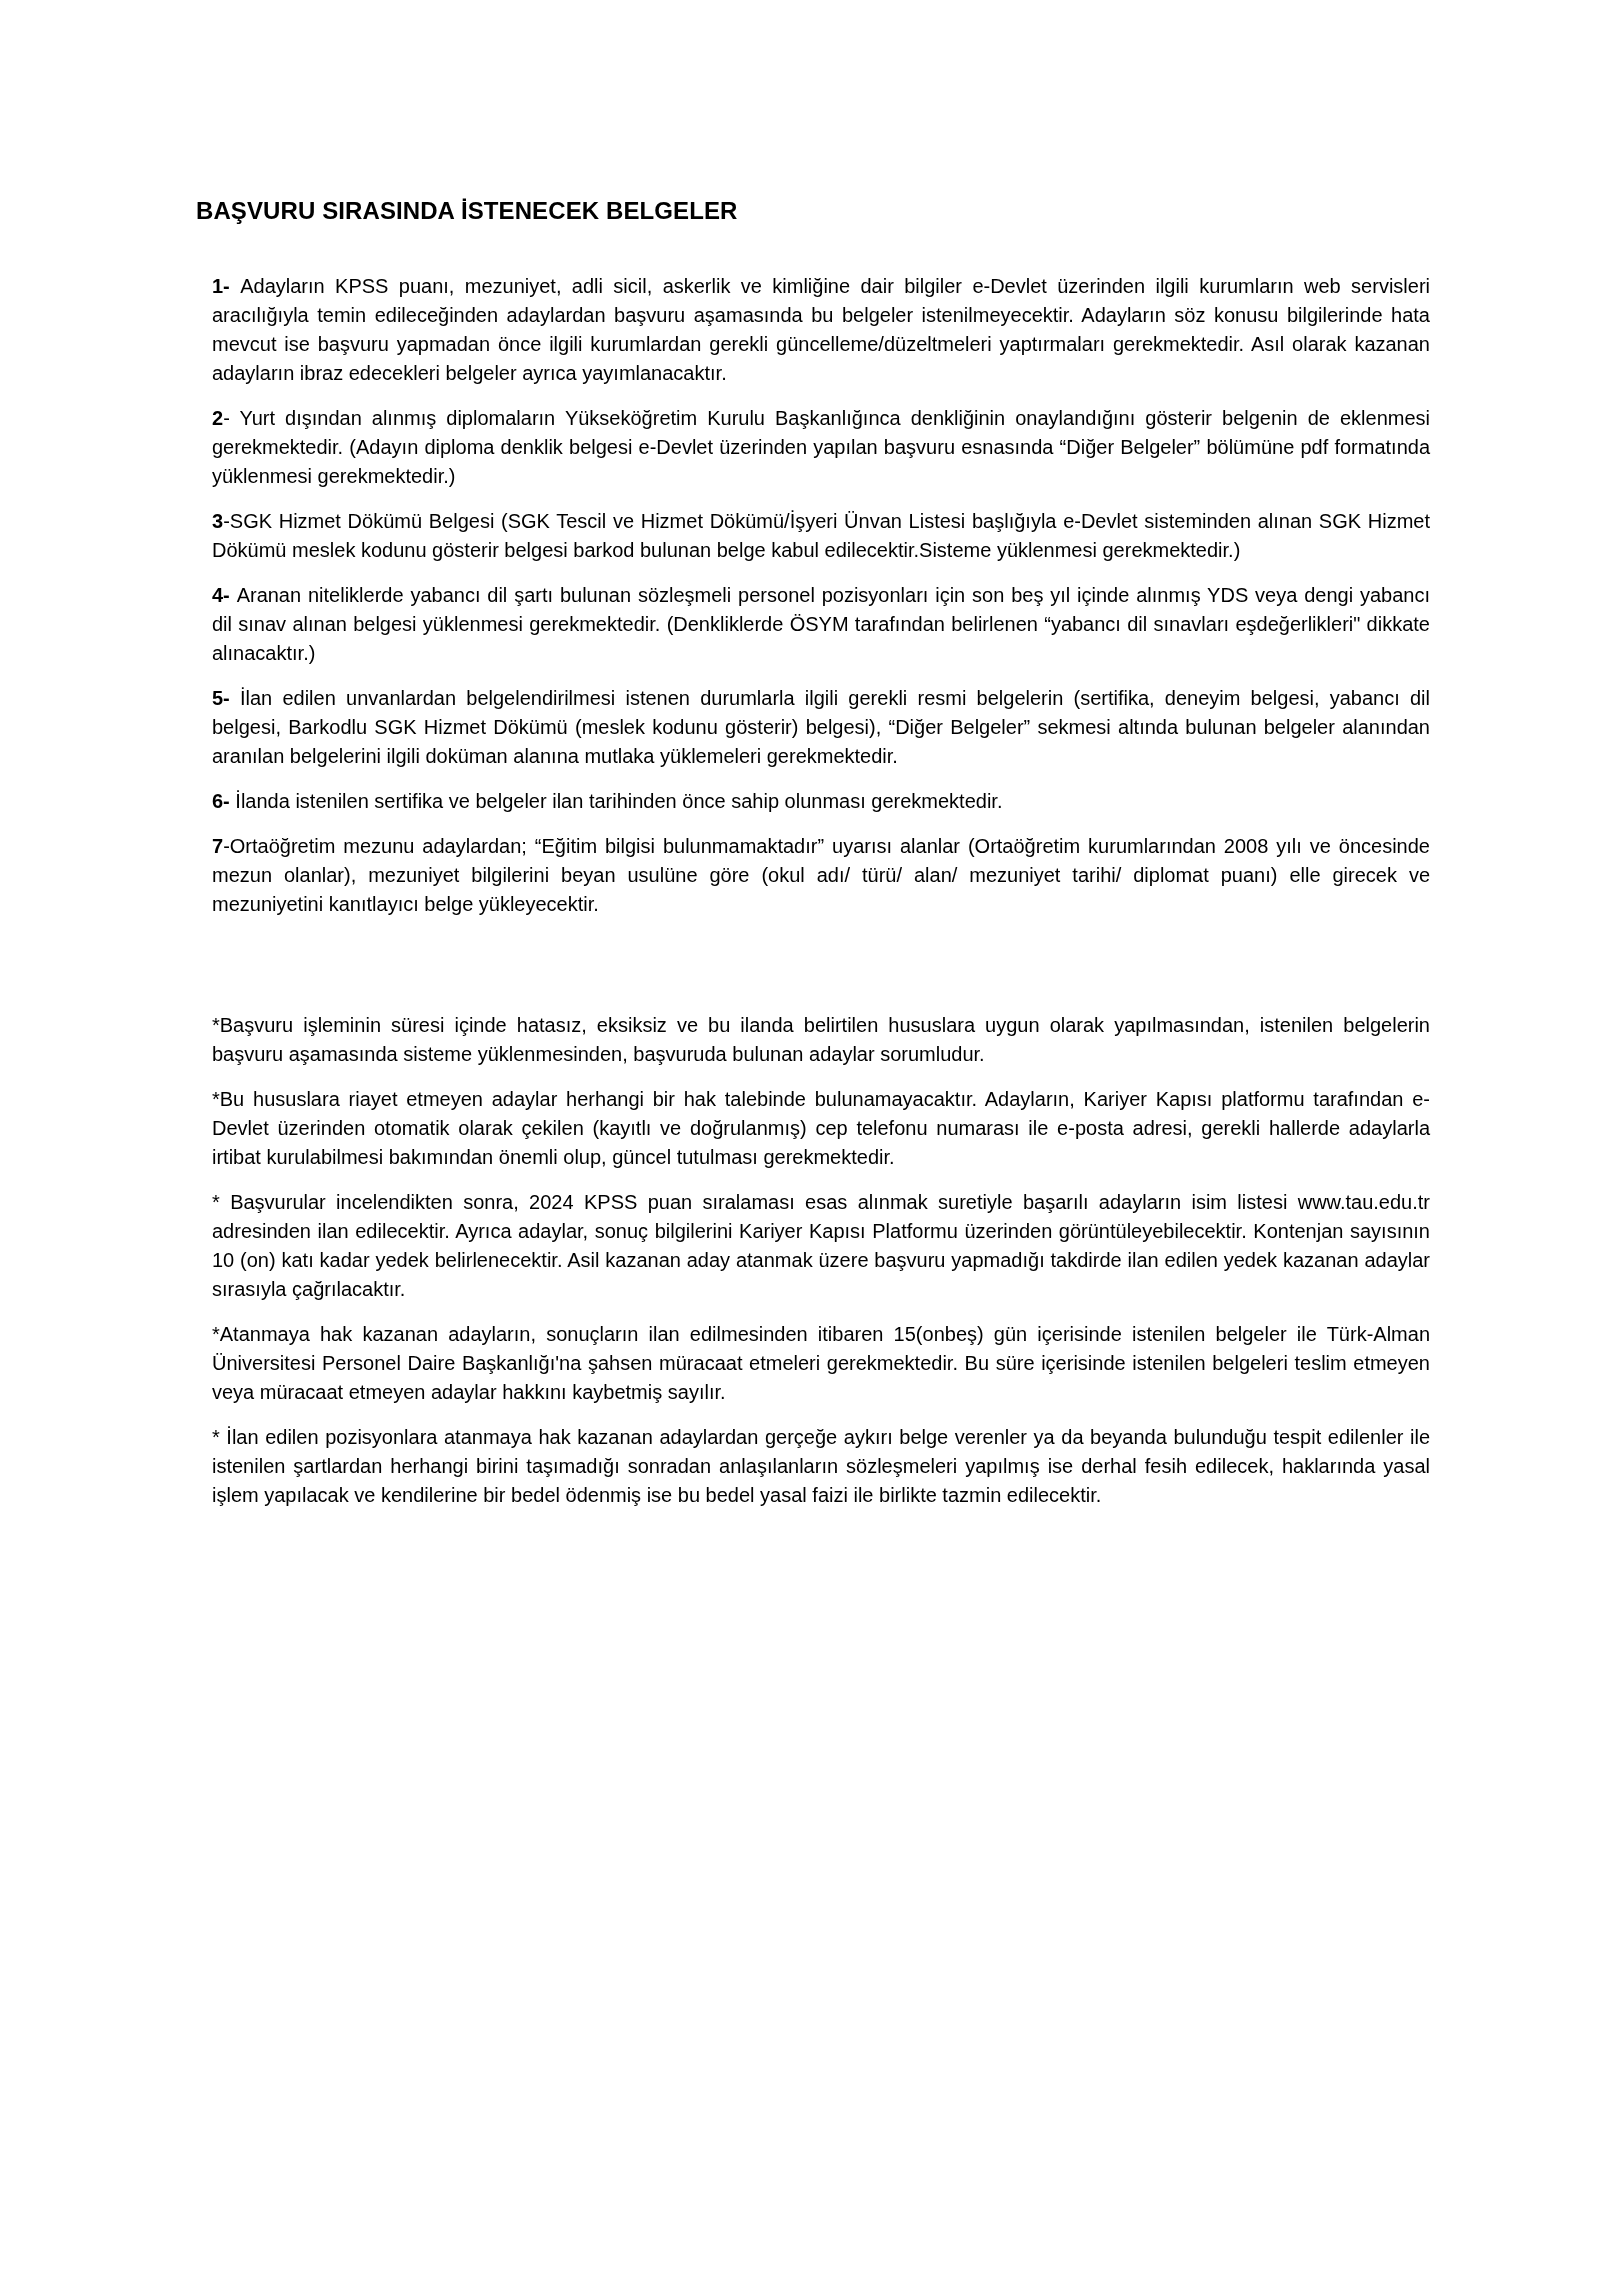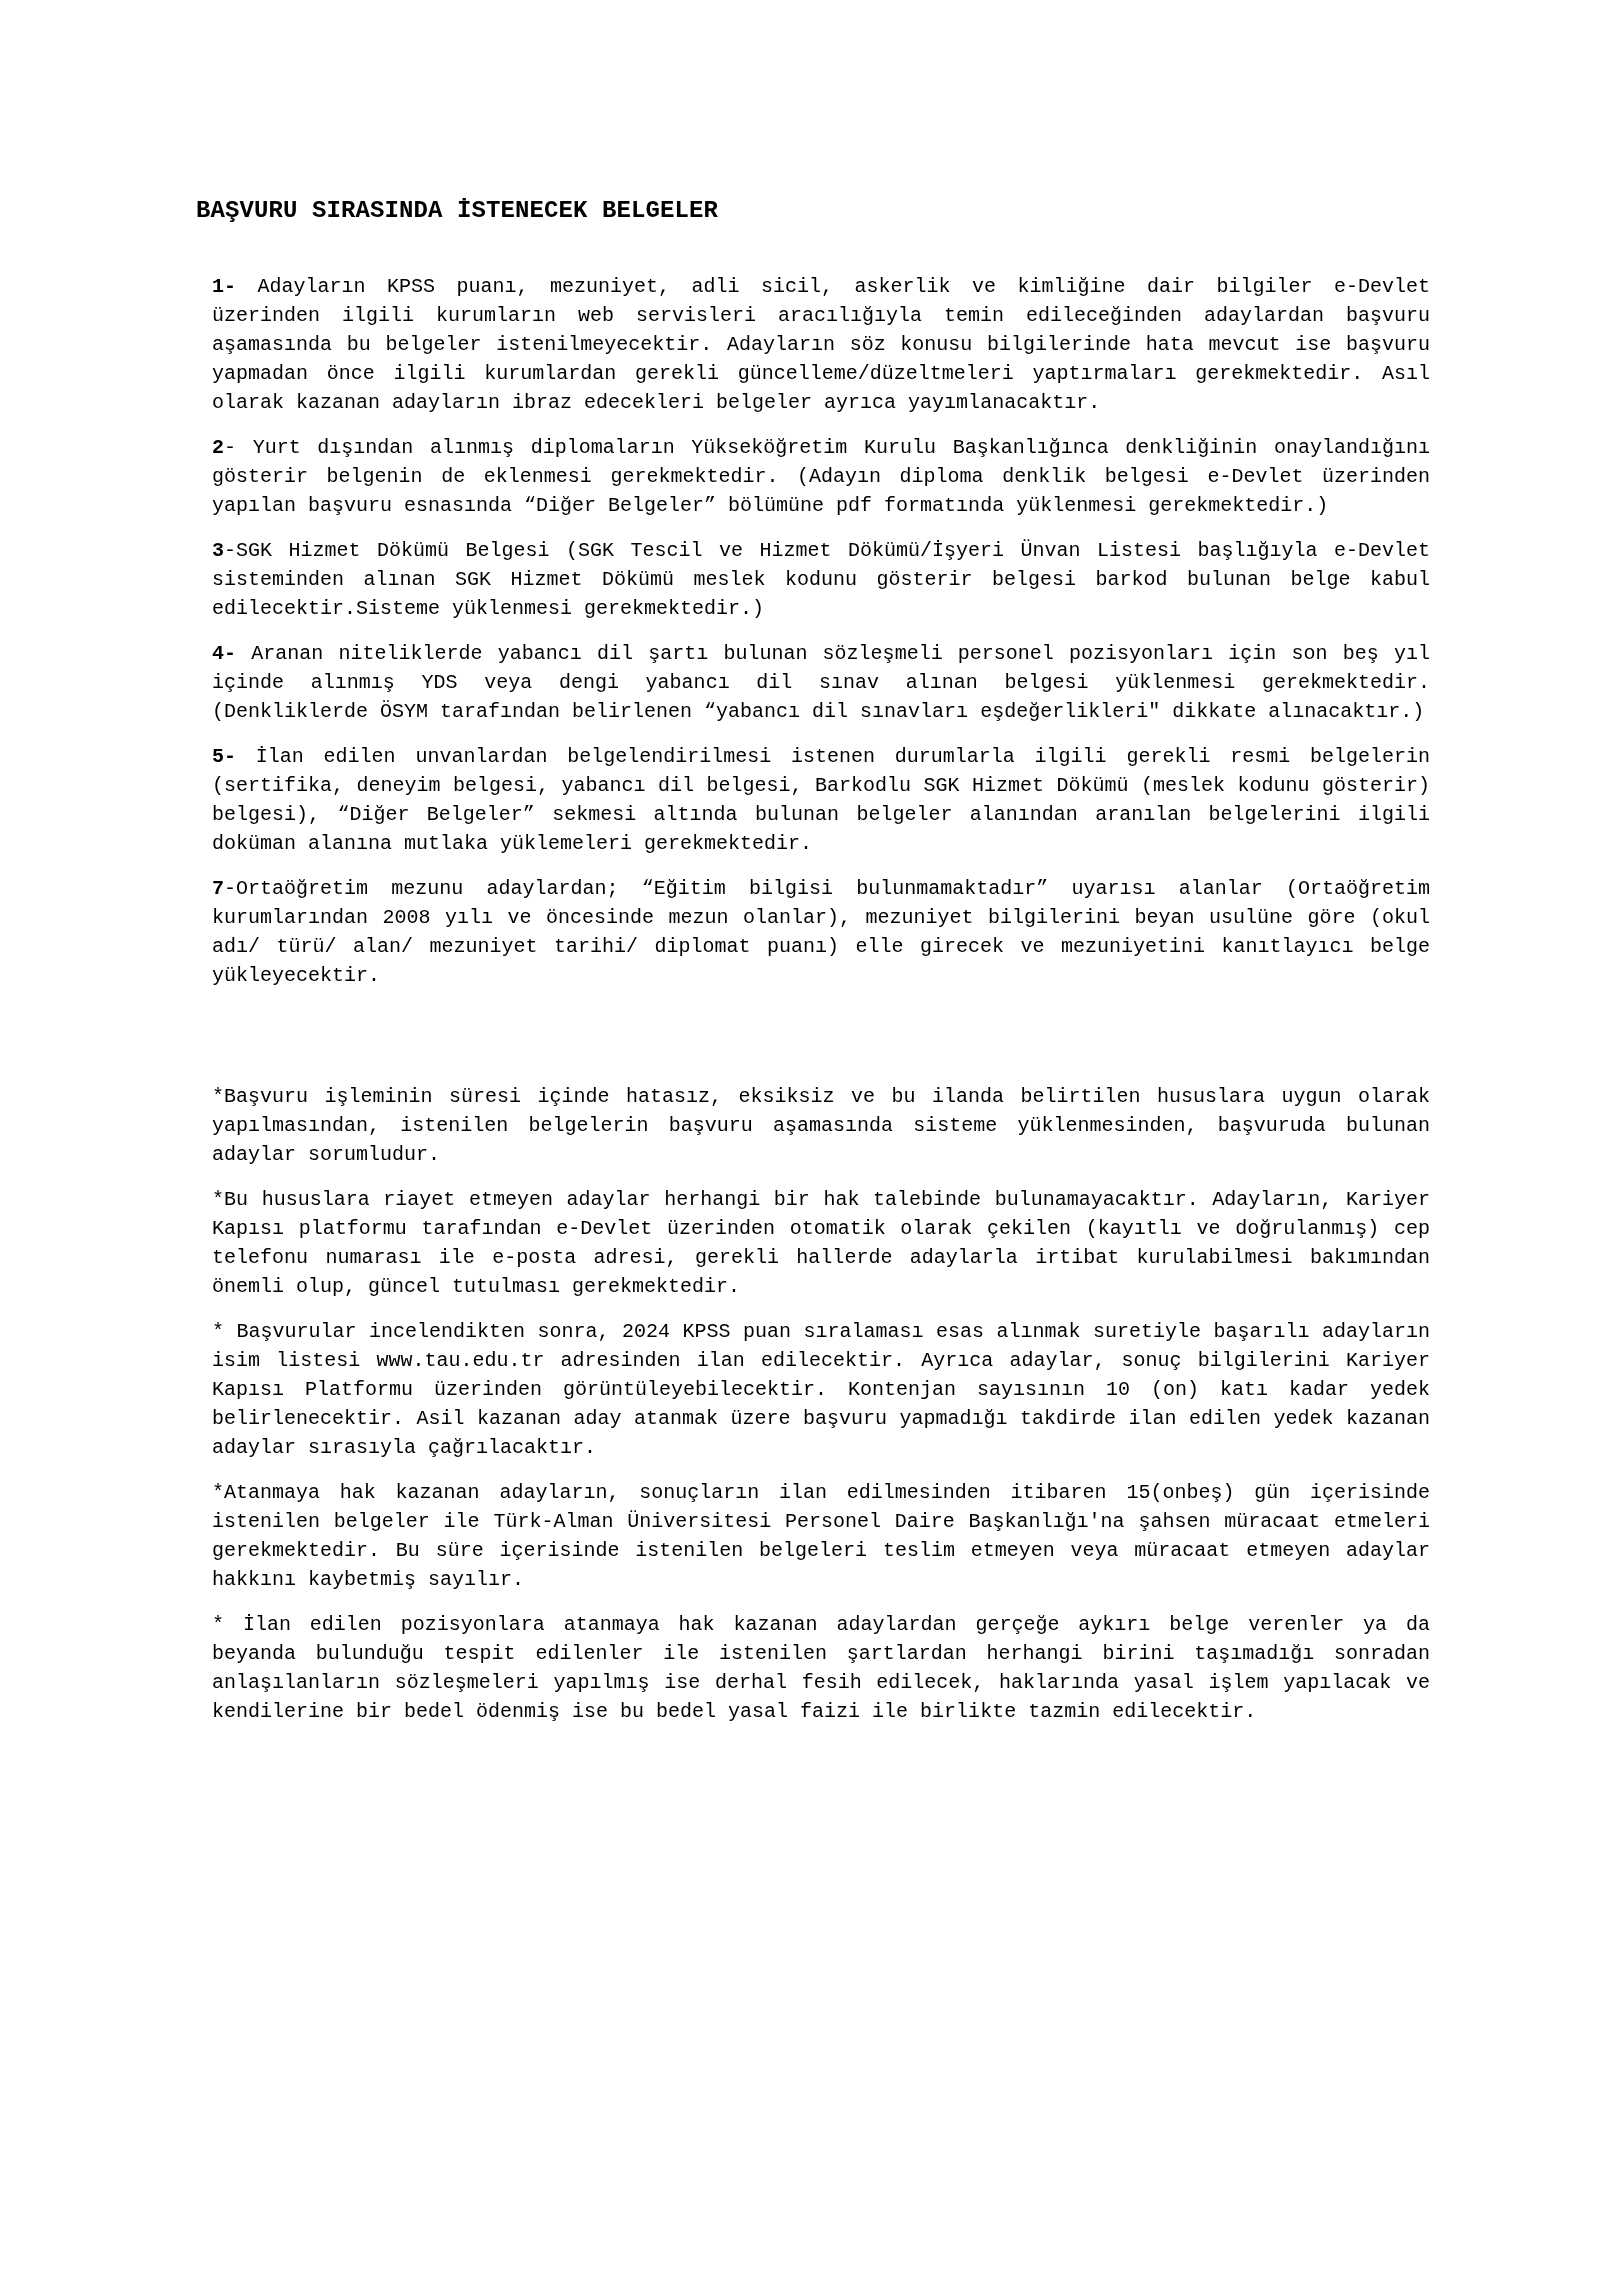--- a/index.html
+++ b/index.html
@@ -8,21 +8,21 @@
     padding: 0;
     background: #ffffff;
   }
   .page {
     position: relative;
     width: 1623px;
     height: 2295px;
     background: #ffffff;
     box-sizing: border-box;
     padding: 196px 177px 0 196px;
-    font-family: Liberation Mono, monospace;
+    font-family: Liberation Sans, sans-serif;
     color: #000000;
   }
   .doc-heading {
     font-size: 24px;
     font-weight: bold;
     line-height: 1.28;
     margin: 0;
     text-align: left;
     letter-spacing: 0.1px;
   }
@@ -55,20 +55,21 @@
   <h1 class="doc-heading">BAŞVURU SIRASINDA İSTENECEK BELGELER</h1>
 
   <div class="heading-gap-after"></div>
 
   <div class="block-group">
     <p class="para"><span class="lead">1- </span><span>Adayların KPSS puanı, mezuniyet, adli sicil, askerlik ve kimliğine dair bilgiler e-Devlet üzerinden ilgili kurumların web servisleri aracılığıyla temin edileceğinden adaylardan başvuru aşamasında bu belgeler istenilmeyecektir. Adayların söz konusu bilgilerinde hata mevcut ise başvuru yapmadan önce ilgili kurumlardan gerekli güncelleme/düzeltmeleri yaptırmaları gerekmektedir. Asıl olarak kazanan adayların ibraz edecekleri belgeler ayrıca yayımlanacaktır.</span></p>
     <p class="para"><span class="lead">2</span><span>- Yurt dışından alınmış diplomaların Yükseköğretim Kurulu Başkanlığınca denkliğinin onaylandığını gösterir belgenin de eklenmesi gerekmektedir. (Adayın diploma denklik belgesi e-Devlet üzerinden yapılan başvuru esnasında “Diğer Belgeler” bölümüne pdf formatında yüklenmesi gerekmektedir.)</span></p>
     <p class="para"><span class="lead">3</span><span>-SGK Hizmet Dökümü Belgesi (SGK Tescil ve Hizmet Dökümü/İşyeri Ünvan Listesi başlığıyla e-Devlet sisteminden alınan SGK Hizmet Dökümü meslek kodunu gösterir belgesi barkod bulunan belge kabul edilecektir.Sisteme yüklenmesi gerekmektedir.)</span></p>
     <p class="para"><span class="lead">4- </span><span>Aranan niteliklerde yabancı dil şartı bulunan sözleşmeli personel pozisyonları için son beş yıl içinde alınmış YDS veya dengi yabancı dil sınav alınan belgesi yüklenmesi gerekmektedir. (Denkliklerde ÖSYM tarafından belirlenen “yabancı dil sınavları eşdeğerlikleri" dikkate alınacaktır.)</span></p>
     <p class="para"><span class="lead">5- </span><span>İlan edilen unvanlardan belgelendirilmesi istenen durumlarla ilgili gerekli resmi belgelerin (sertifika, deneyim belgesi, yabancı dil belgesi, Barkodlu SGK Hizmet Dökümü (meslek kodunu gösterir) belgesi), “Diğer Belgeler” sekmesi altında bulunan belgeler alanından aranılan belgelerini ilgili doküman alanına mutlaka yüklemeleri gerekmektedir.</span></p>
+    <p class="para"><span class="lead">6- </span><span>İlanda istenilen sertifika ve belgeler ilan tarihinden önce sahip olunması gerekmektedir.</span></p>
     <p class="para"><span class="lead">7</span><span>-Ortaöğretim mezunu adaylardan; “Eğitim bilgisi bulunmamaktadır” uyarısı alanlar (Ortaöğretim kurumlarından 2008 yılı ve öncesinde mezun olanlar), mezuniyet bilgilerini beyan usulüne göre (okul adı/ türü/ alan/ mezuniyet tarihi/ diplomat puanı) elle girecek ve mezuniyetini kanıtlayıcı belge yükleyecektir.</span></p>
   </div>
 
   <div class="heading-gap-before"></div>
 
 
   <div class="heading-gap-after"></div>
 
   <div class="block-group">
     <p class="para"><span>*Başvuru işleminin süresi içinde hatasız, eksiksiz ve bu ilanda belirtilen hususlara uygun olarak yapılmasından, istenilen belgelerin başvuru aşamasında sisteme yüklenmesinden, başvuruda bulunan adaylar sorumludur.</span></p>

